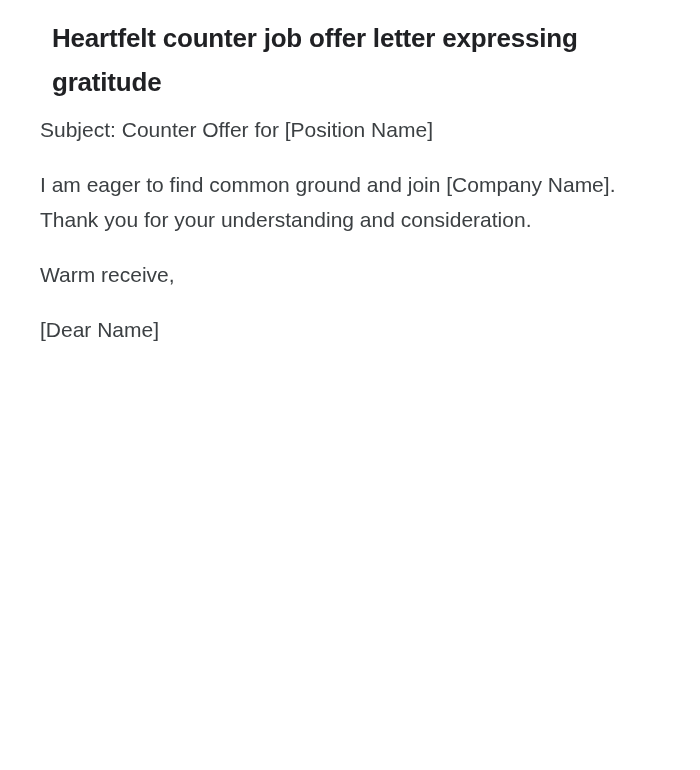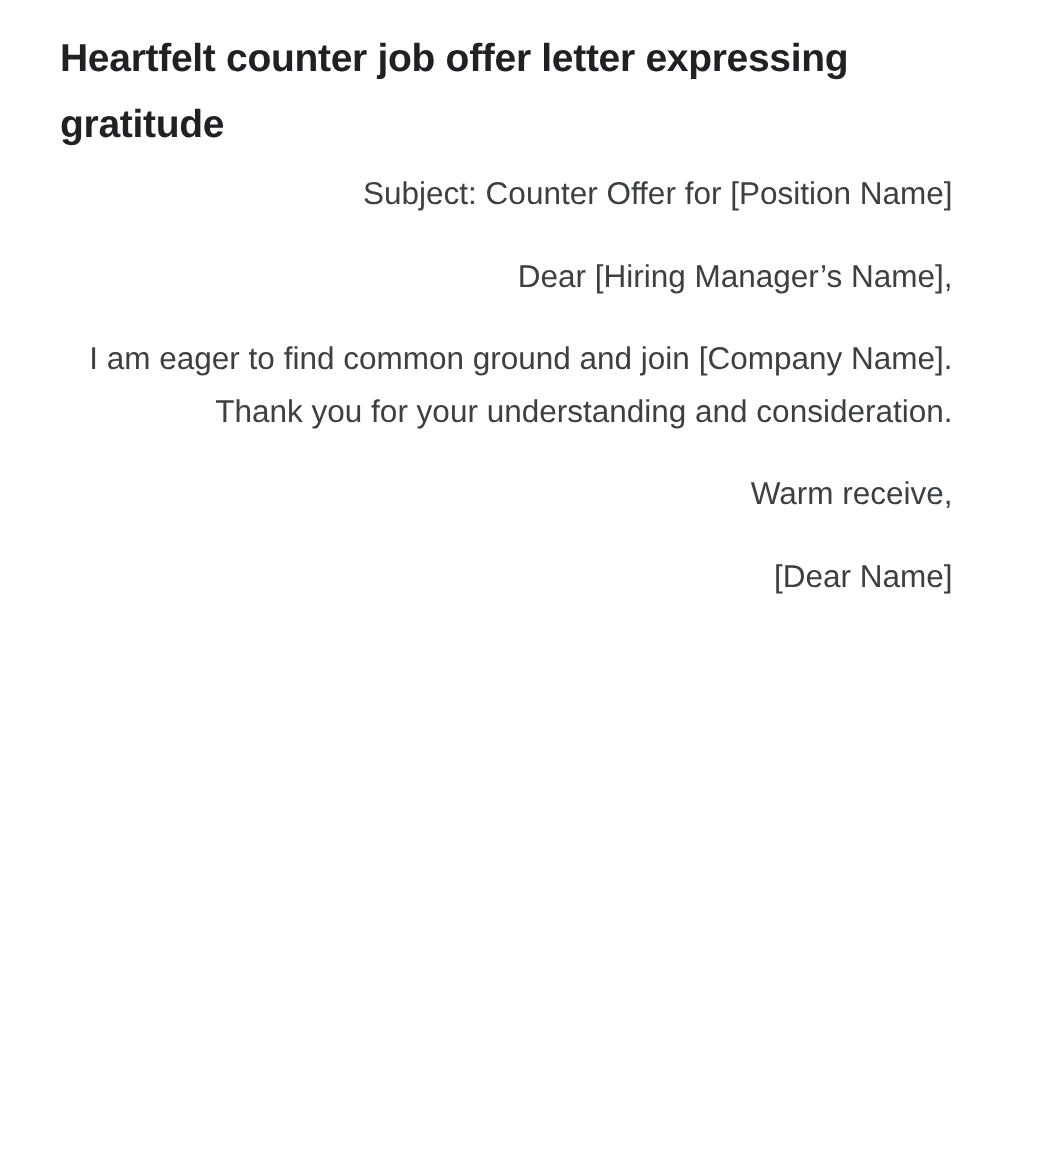--- a/index.html
+++ b/index.html
@@ -20,46 +20,44 @@
   .page {
     width: 700px;
     height: 770px;
     background: var(--bg);
   }
   .letter {
     width: 595px;
     margin-left: 40px;
   }
   h1.title {
-    margin: 16px 0 8px 0;
+    margin: 16px 0 8px 12px;
     font-size: 26px;
     line-height: 44px;
     font-weight: 700;
     color: var(--heading-text);
     letter-spacing: -0.2px;
   }
   p.body-line {
     margin: 0 0 20px 0;
     font-size: 21px;
     line-height: 35px;
     font-weight: 400;
     color: var(--body-text);
-    text-align: right;
   }
 </style>
 </head>
 <body>
 
 <div class="page">
   <div class="letter">
     <h1 class="title">Heartfelt counter job offer letter expressing gratitude</h1>
 
     <p class="body-line">Subject: Counter Offer for [Position Name]</p>
 
-    <p class="body-line">Dear [Hiring Manager’s Name],</p>
 
 
 
     <p class="body-line">I am eager to find common ground and join [Company Name]. Thank you for your understanding and consideration.</p>
 
     <p class="body-line">Warm receive,</p>
 
     <p class="body-line">[Dear Name]</p>
   </div>
 </div>

